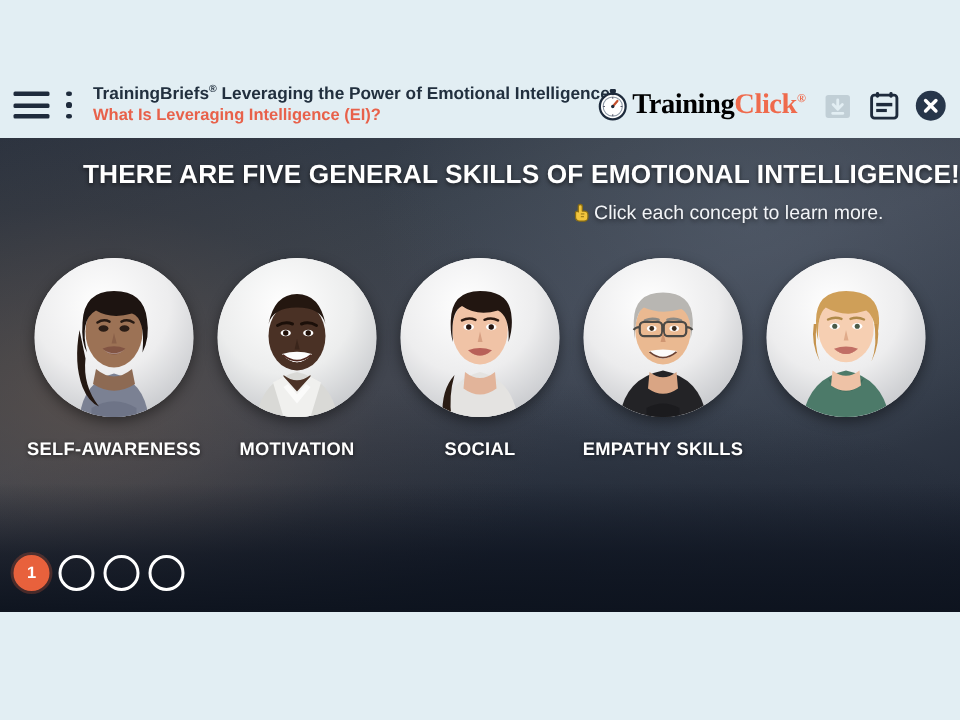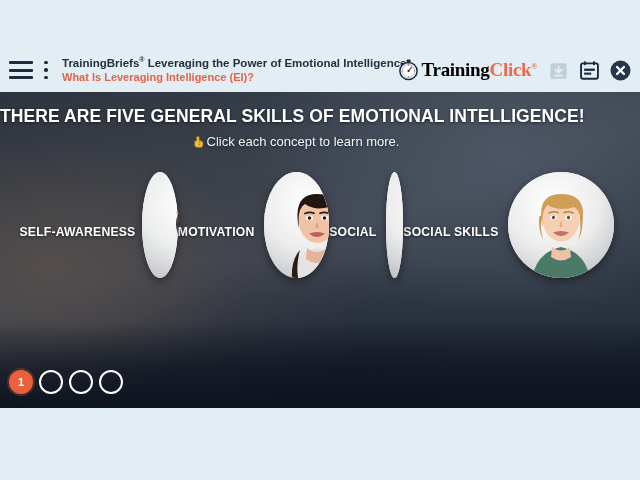--- a/index.html
+++ b/index.html
@@ -128,36 +128,36 @@
     left: 0; right: 0; bottom: 0;
     height: 86px;
     background: linear-gradient(180deg, rgba(14,20,32,0) 0%, rgba(14,20,32,0.70) 55%, rgba(13,19,30,0.96) 100%);
     pointer-events: none;
   }
 
   .headline {
     position: absolute;
     left: 0; top: 14px;
     width: 640px;
-    text-align: left;
+    text-align: right;
     font-size: 17.5px;
     font-weight: bold;
     color: #ffffff;
     letter-spacing: 0.1px;
     text-shadow: 0 1px 3px rgba(0,0,0,0.55);
     z-index: 3;
   }
 
   .subline {
     position: absolute;
     left: 0; top: 41px;
     width: 589px;
     display: flex;
     align-items: center;
-    justify-content: center;
+    justify-content: flex-end;
     gap: 0;
     z-index: 3;
   }
   .subline-text {
     font-size: 13px;
     color: #f2f4f7;
     text-shadow: 0 1px 3px rgba(0,0,0,0.5);
   }
   .hand-icon { width: 17px; height: 17px; display: block; }
 
@@ -167,21 +167,21 @@
     left: 0; top: 80px;
     width: 640px;
     display: flex;
     justify-content: center;
     gap: 9px;
     z-index: 3;
   }
   .concept {
     width: 113px;
     display: flex;
-    flex-direction: row;
+    flex-direction: column;
     align-items: center;
     cursor: pointer;
   }
   .portrait {
     width: 106px; height: 106px;
     border-radius: 50%;
     overflow: hidden;
     position: relative;
     box-shadow: 0 3px 9px rgba(0,0,0,0.45);
     background: radial-gradient(circle at 42% 32%, #fdfdfd 0%, #f2f2f3 38%, #d8d9db 74%, #bcbec2 100%);
@@ -419,21 +419,21 @@
             <path d="M52.5 46.5 h1"></path>
             <path d="M37.5 46 q-3 0 -4 2"></path>
             <path d="M68.5 46 q3 0 4 2"></path>
           </g>
           <path d="M53 49 l-1.6 7 h3.4 z" fill="#cf9672"></path>
           <path d="M43.5 62 q9.5 9 19 0 q-9.5 10 -19 0 z" fill="#ffffff"></path>
           <path d="M43.5 62 q9.5 -2 19 0 q-9.5 10 -19 0 z" fill="#fbfbfa"></path>
           <path d="M44 62.6 q9 7.6 18 0" stroke="#6b4232" stroke-width="1.1" fill="none"></path>
         </svg>
       </div>
-      <div class="concept-label">SOCIAL SKILLS</div>
+      <div class="concept-label">EMPATHY SKILLS</div>
     </div>
 
     <div class="concept">
       <div class="portrait">
         <svg viewBox="0 0 106 106" preserveAspectRatio="xMidYMid slice">
           <defs>
             <radialGradient id="bgE" cx="42%" cy="30%" r="78%">
               <stop offset="0%" stop-color="#ffffff"></stop>
                 <stop offset="55%" stop-color="#ededee"></stop>
               <stop offset="100%" stop-color="#c3c5c9"></stop>

